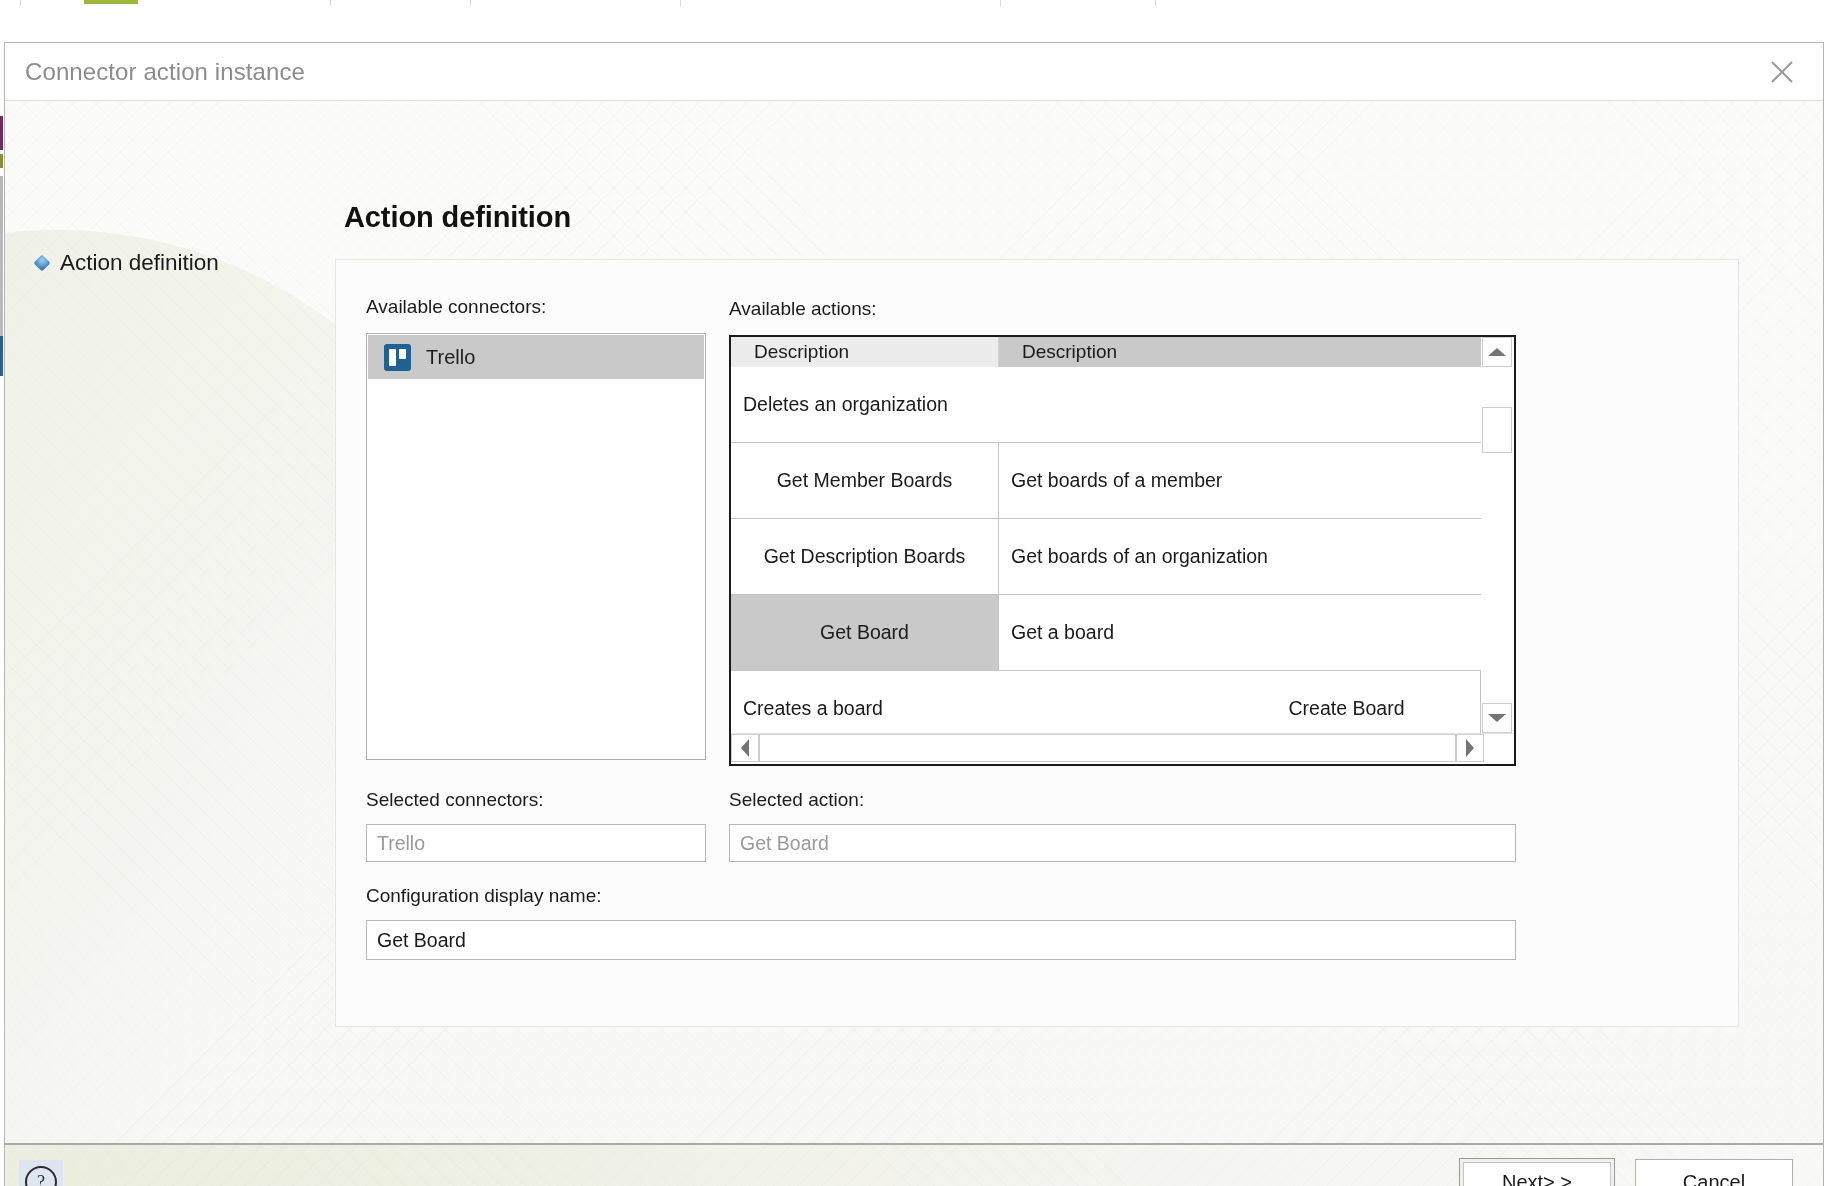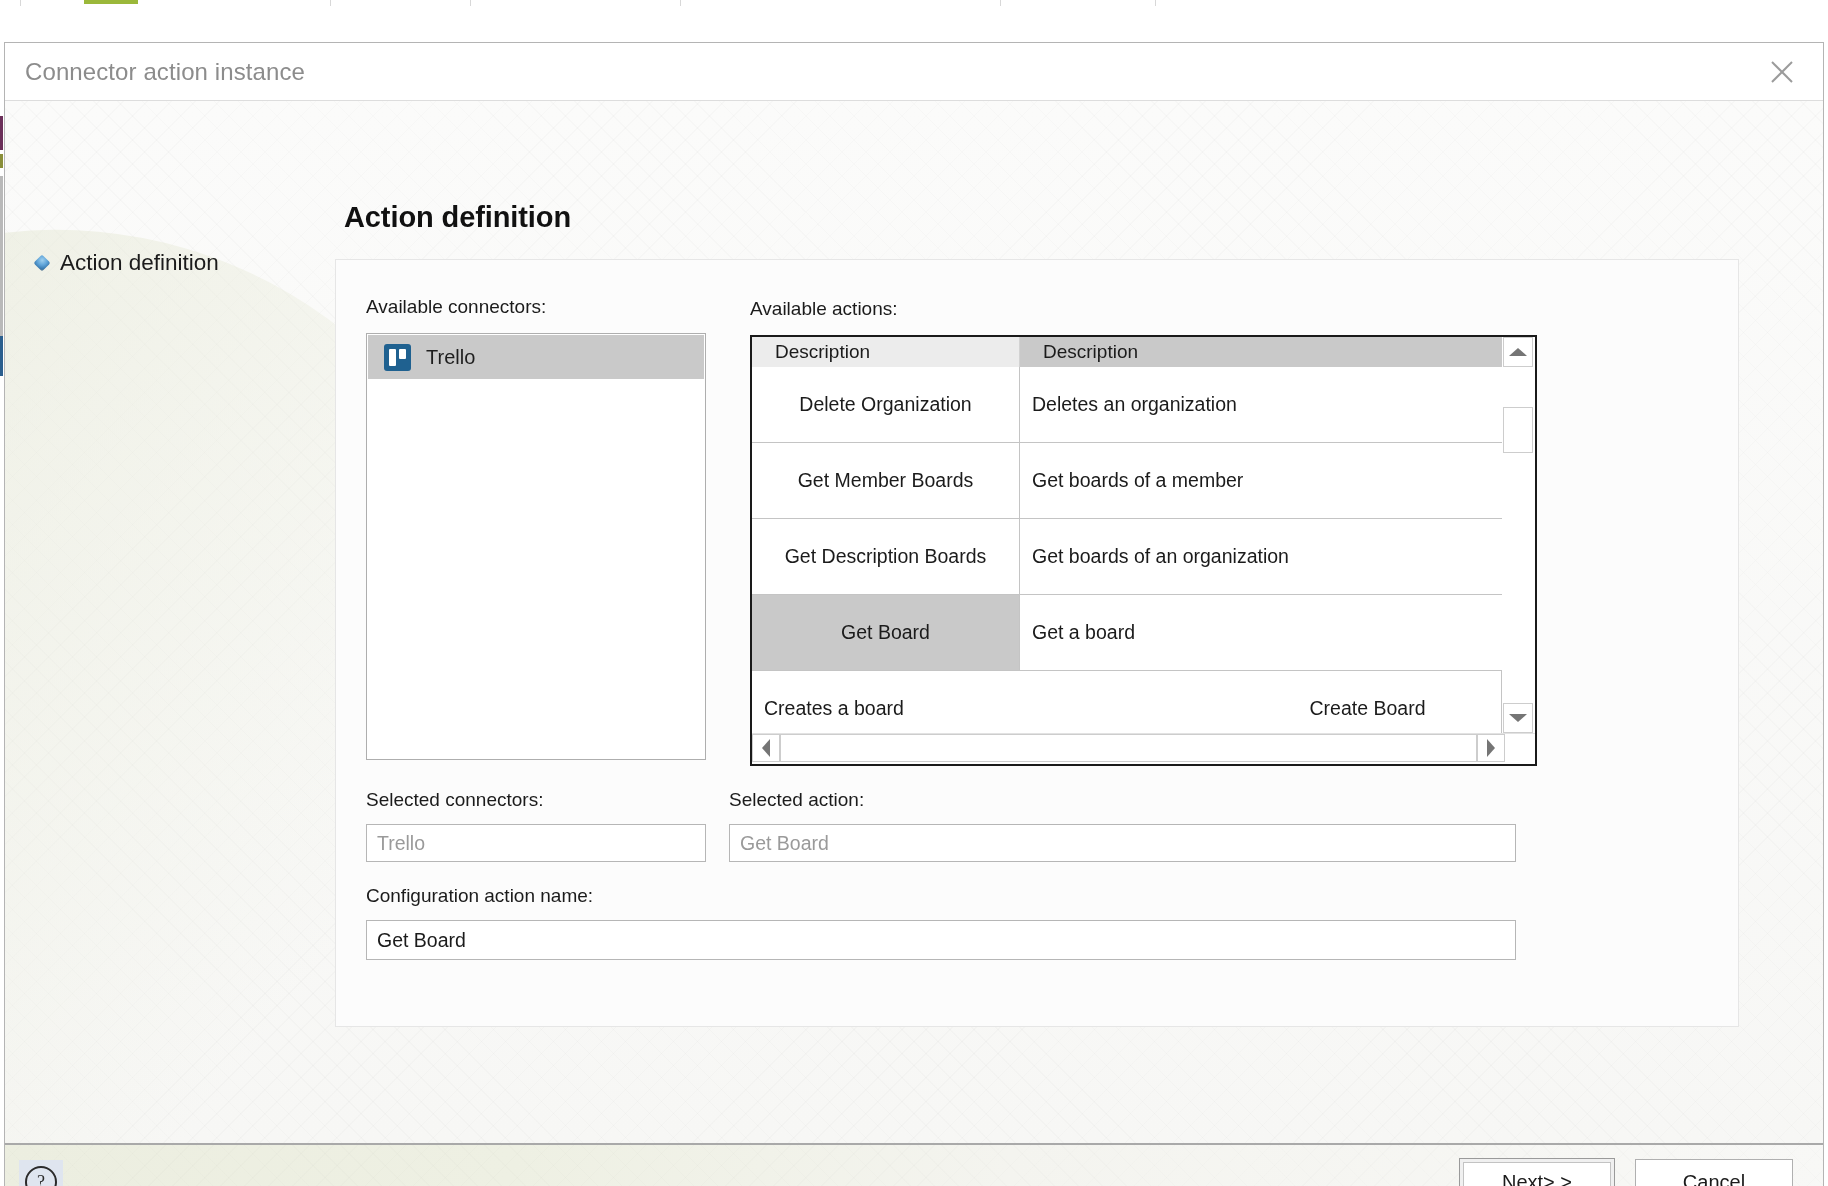--- a/index.html
+++ b/index.html
@@ -187,21 +187,21 @@
   }
 
   
   .cols {
     position: absolute;
     left: 30px;
     top: 36px;
     right: 10px;
   }
   .col-left { position: absolute; left: 0; top: 0; width: 340px; }
-  .col-right { position: absolute; left: 384px; top: 2px; width: 724px; }
+  .col-right { position: absolute; left: 363px; top: 2px; width: 724px; }
 
   
   .listbox {
     margin-top: 15px;
     width: 340px;
     height: 427px;
     background: #ffffff;
     border: 1px solid #aeaeae;
     box-sizing: border-box;
     padding: 1px;
@@ -527,21 +527,20 @@
             <div class="gridwrap">
               <div class="grid-main">
 
                 <div class="grid-body-wrap">
                   <div class="grid-header">
                     <div class="th c1">Description</div>
                     <div class="th c2">Description</div>
                   </div>
                   <div class="grid-rows">
                     <div class="grid-row">
-                      <div class="td c1">Delete Organization</div>
                       <div class="td c2">Deletes an organization</div>
                     </div>
                     <div class="grid-row">
                       <div class="td c1">Get Member Boards</div>
                       <div class="td c2">Get boards of a member</div>
                     </div>
                     <div class="grid-row">
                       <div class="td c1">Get Description Boards</div>
                       <div class="td c2">Get boards of an organization</div>
                     </div>
@@ -591,21 +590,21 @@
             <div class="field-label">Selected connectors:</div>
             <div class="ro-input">Trello</div>
           </div>
           <div class="sel-right">
             <div class="field-label">Selected action:</div>
             <div class="ro-input">Get Board</div>
           </div>
         </div>
 
         <div class="cfg-block">
-          <div class="field-label">Configuration action name:</div>
+          <div class="field-label">Configuration display name:</div>
           <div class="cfg-input">Get Board</div>
         </div>
 
       </div>
     </div>
   </div>
 
   <div class="footer">
     <div class="help-btn">
       <span class="help-circle">?</span>

